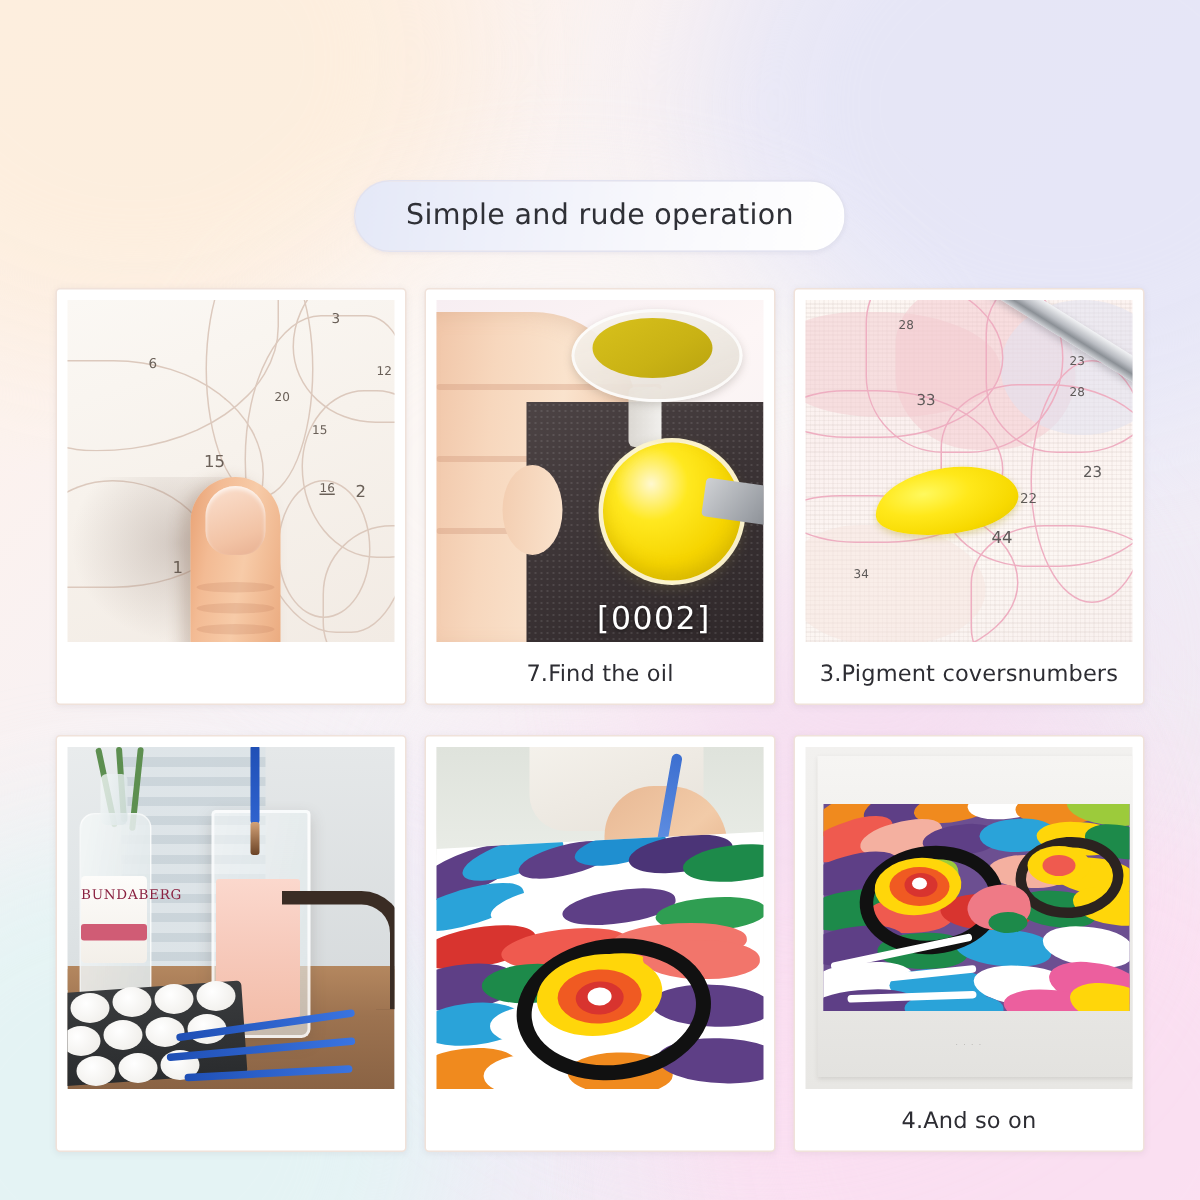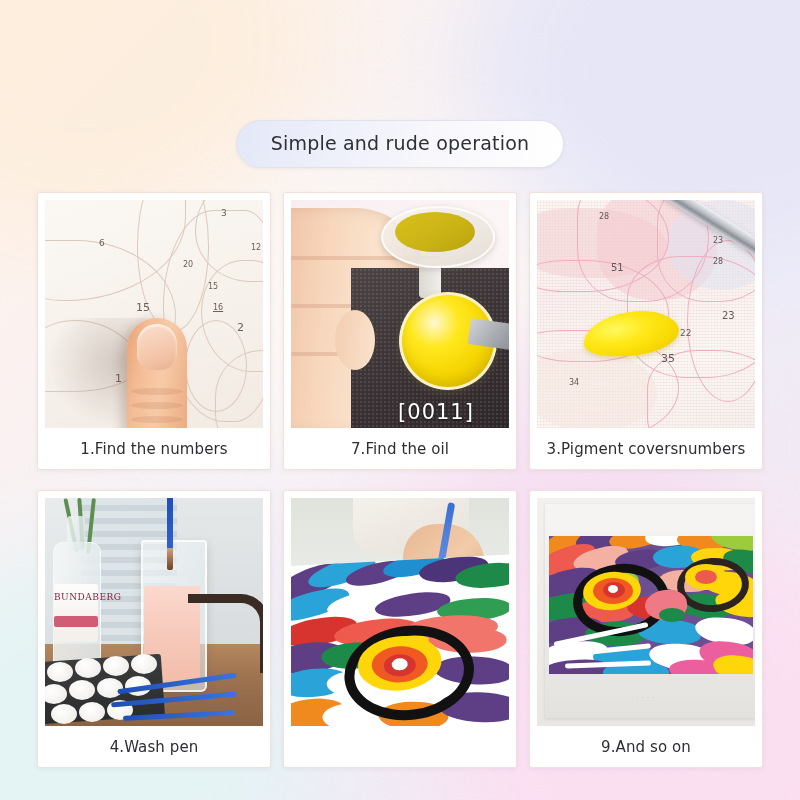--- a/index.html
+++ b/index.html
@@ -264,73 +264,72 @@
         <div class="pbncurve" style="left:118px;top:10px;width:110px;height:210px;border-radius:50% 30% 40% 60%;"></div>
         <div class="pbncurve" style="left:150px;top:-30px;width:120px;height:110px;border-radius:60% 40% 50% 50%;"></div>
         <div class="pbncurve" style="left:156px;top:60px;width:90px;height:110px;border-radius:50% 50% 40% 60%;"></div>
         <div class="pbncurve" style="left:140px;top:120px;width:60px;height:90px;border-radius:50%;"></div>
         <div class="pbncurve" style="left:170px;top:150px;width:100px;height:100px;border-radius:50% 50% 60% 40%;"></div>
         <div class="num" style="left:54px;top:38px;">6</div>
         <div class="num" style="left:176px;top:8px;">3</div>
         <div class="num" style="left:183px;top:43px;font-size:8px;margin-left:23px;">12</div>
         <div class="num" style="left:138px;top:60px;font-size:8px;">20</div>
         <div class="num" style="left:163px;top:82px;font-size:8px;">15</div>
-        <div class="num" style="left:168px;top:103px;font-size:8px;text-decoration:underline;">16</div>
+        <div class="num" style="left:168px;top:121px;font-size:8px;text-decoration:underline;">16</div>
         <div class="num" style="left:91px;top:101px;font-size:11px;">15</div>
         <div class="num" style="left:192px;top:121px;font-size:11px;">2</div>
         <div class="shadow"></div>
         <div class="num" style="left:70px;top:172px;font-size:11px;">1</div>
         <div class="finger"></div>
         <div class="nail"></div>
         <div class="knuckle" style="top:188px;"></div>
         <div class="knuckle" style="top:202px;"></div>
         <div class="knuckle" style="top:216px;"></div>
       </div>
-      <div class="cap">1.Find the numbers</div>
     </div>
 
     <div class="card">
       <div class="photo p2">
         <div class="hand"></div>
         <div class="fgap" style="top:56px;"></div>
         <div class="fgap" style="top:104px;"></div>
         <div class="fgap" style="top:152px;"></div>
         <div class="slab"></div>
         <div class="notch"></div>
         <div class="hinge"></div>
         <div class="lid"></div>
         <div class="lidpaint"></div>
         <div class="pot"></div>
         <div class="tool"></div>
-        <div class="code">[0011]</div>
+        <div class="code">[0002]</div>
       </div>
       <div class="cap">7.Find the oil</div>
     </div>
 
     <div class="card">
       <div class="photo p3">
         <div class="tint" style="left:-20px;top:8px;width:150px;height:70px;background:rgba(243,206,210,.55);"></div>
         <div class="tint" style="left:60px;top:-10px;width:120px;height:110px;background:rgba(244,200,206,.5);"></div>
         <div class="tint" style="left:130px;top:0;width:110px;height:90px;background:rgba(224,226,240,.55);border-radius:50%;"></div>
         <div class="tint" style="left:-10px;top:150px;width:130px;height:80px;background:rgba(246,228,222,.5);"></div>
         <div class="reg" style="left:-40px;top:-20px;width:170px;height:110px;"></div>
         <div class="reg" style="left:40px;top:-30px;width:130px;height:130px;"></div>
         <div class="reg" style="left:120px;top:-20px;width:120px;height:120px;"></div>
         <div class="reg" style="left:-30px;top:60px;width:160px;height:100px;"></div>
         <div class="reg" style="left:90px;top:56px;width:150px;height:120px;"></div>
         <div class="reg" style="left:-40px;top:130px;width:180px;height:110px;"></div>
         <div class="reg" style="left:110px;top:150px;width:140px;height:110px;"></div>
         <div class="reg" style="left:150px;top:40px;width:80px;height:160px;border-radius:50%;"></div>
         <div class="num" style="left:62px;top:12px;font-size:8px;">28</div>
-        <div class="num" style="left:74px;top:62px;">51</div>
+        <div class="num" style="left:74px;top:62px;">33</div>
         <div class="num" style="left:176px;top:36px;font-size:8px;">23</div>
         <div class="num" style="left:176px;top:57px;font-size:8px;">28</div>
         <div class="num" style="left:185px;top:110px;">23</div>
         <div class="num" style="left:143px;top:128px;font-size:9px;">22</div>
-        <div class="num" style="left:124px;top:152px;font-size:11px;">35</div>
+        <div class="num" style="left:124px;top:152px;font-size:11px;">44</div>
         <div class="num" style="left:32px;top:178px;font-size:8px;">34</div>
         <div class="brush">
           
         </div>
         <div class="blob"></div>
       </div>
       <div class="cap">3.Pigment coversnumbers</div>
     </div>
 
     <div class="card">
@@ -362,21 +361,20 @@
         <div class="well" style="left:24px;bottom:26px;"></div>
         <div class="well" style="left:52px;bottom:28px;"></div>
         <div class="well" style="left:80px;bottom:30px;"></div>
         <div class="well" style="left:6px;bottom:2px;"></div>
         <div class="well" style="left:34px;bottom:4px;"></div>
         <div class="well" style="left:62px;bottom:6px;"></div>
         <div class="lay" style="left:72px;bottom:40px;width:120px;transform:rotate(-8deg);"></div>
         <div class="lay" style="left:66px;bottom:24px;width:126px;transform:rotate(-5deg);"></div>
         <div class="lay" style="left:78px;bottom:8px;width:112px;transform:rotate(-3deg);"></div>
       </div>
-      <div class="cap">4.Wash pen</div>
     </div>
 
     <div class="card">
       <div class="photo p5">
         <div class="desk"></div>
         <div class="sleeve"></div>
         <div class="hand5"></div>
         <div class="finger5" style="left:108px;top:78px;transform:rotate(-18deg);"></div>
         <div class="finger5" style="left:124px;top:86px;transform:rotate(-10deg);"></div>
         <div class="brush5"></div>
@@ -461,17 +459,17 @@
           <div class="fur" style="left:136px;top:28px;width:42px;height:26px;background:#ffd60a;border-radius:50%;"></div>
           <div class="fur" style="left:146px;top:34px;width:22px;height:14px;background:#ef5a4f;border-radius:50%;"></div>
           <div class="fur" style="left:96px;top:54px;width:42px;height:30px;background:#ef7a86;border-radius:50% 50% 45% 55%;transform:rotate(-8deg);"></div>
           <div class="fur" style="left:110px;top:72px;width:26px;height:14px;background:#1d8a4a;border-radius:50%;"></div>
           <div class="fur" style="left:4px;top:96px;width:96px;height:5px;background:#ffffff;border-radius:3px;transform:rotate(-12deg);"></div>
           <div class="fur" style="left:10px;top:112px;width:92px;height:5px;background:#ffffff;border-radius:3px;transform:rotate(-6deg);"></div>
           <div class="fur" style="left:16px;top:126px;width:86px;height:5px;background:#ffffff;border-radius:3px;transform:rotate(-2deg);"></div>
         </div>
         <div class="cap6">· · · ·</div>
       </div>
-      <div class="cap">9.And so on</div>
+      <div class="cap">4.And so on</div>
     </div>
 
   </div>
 </div>
 
 </body></html>

